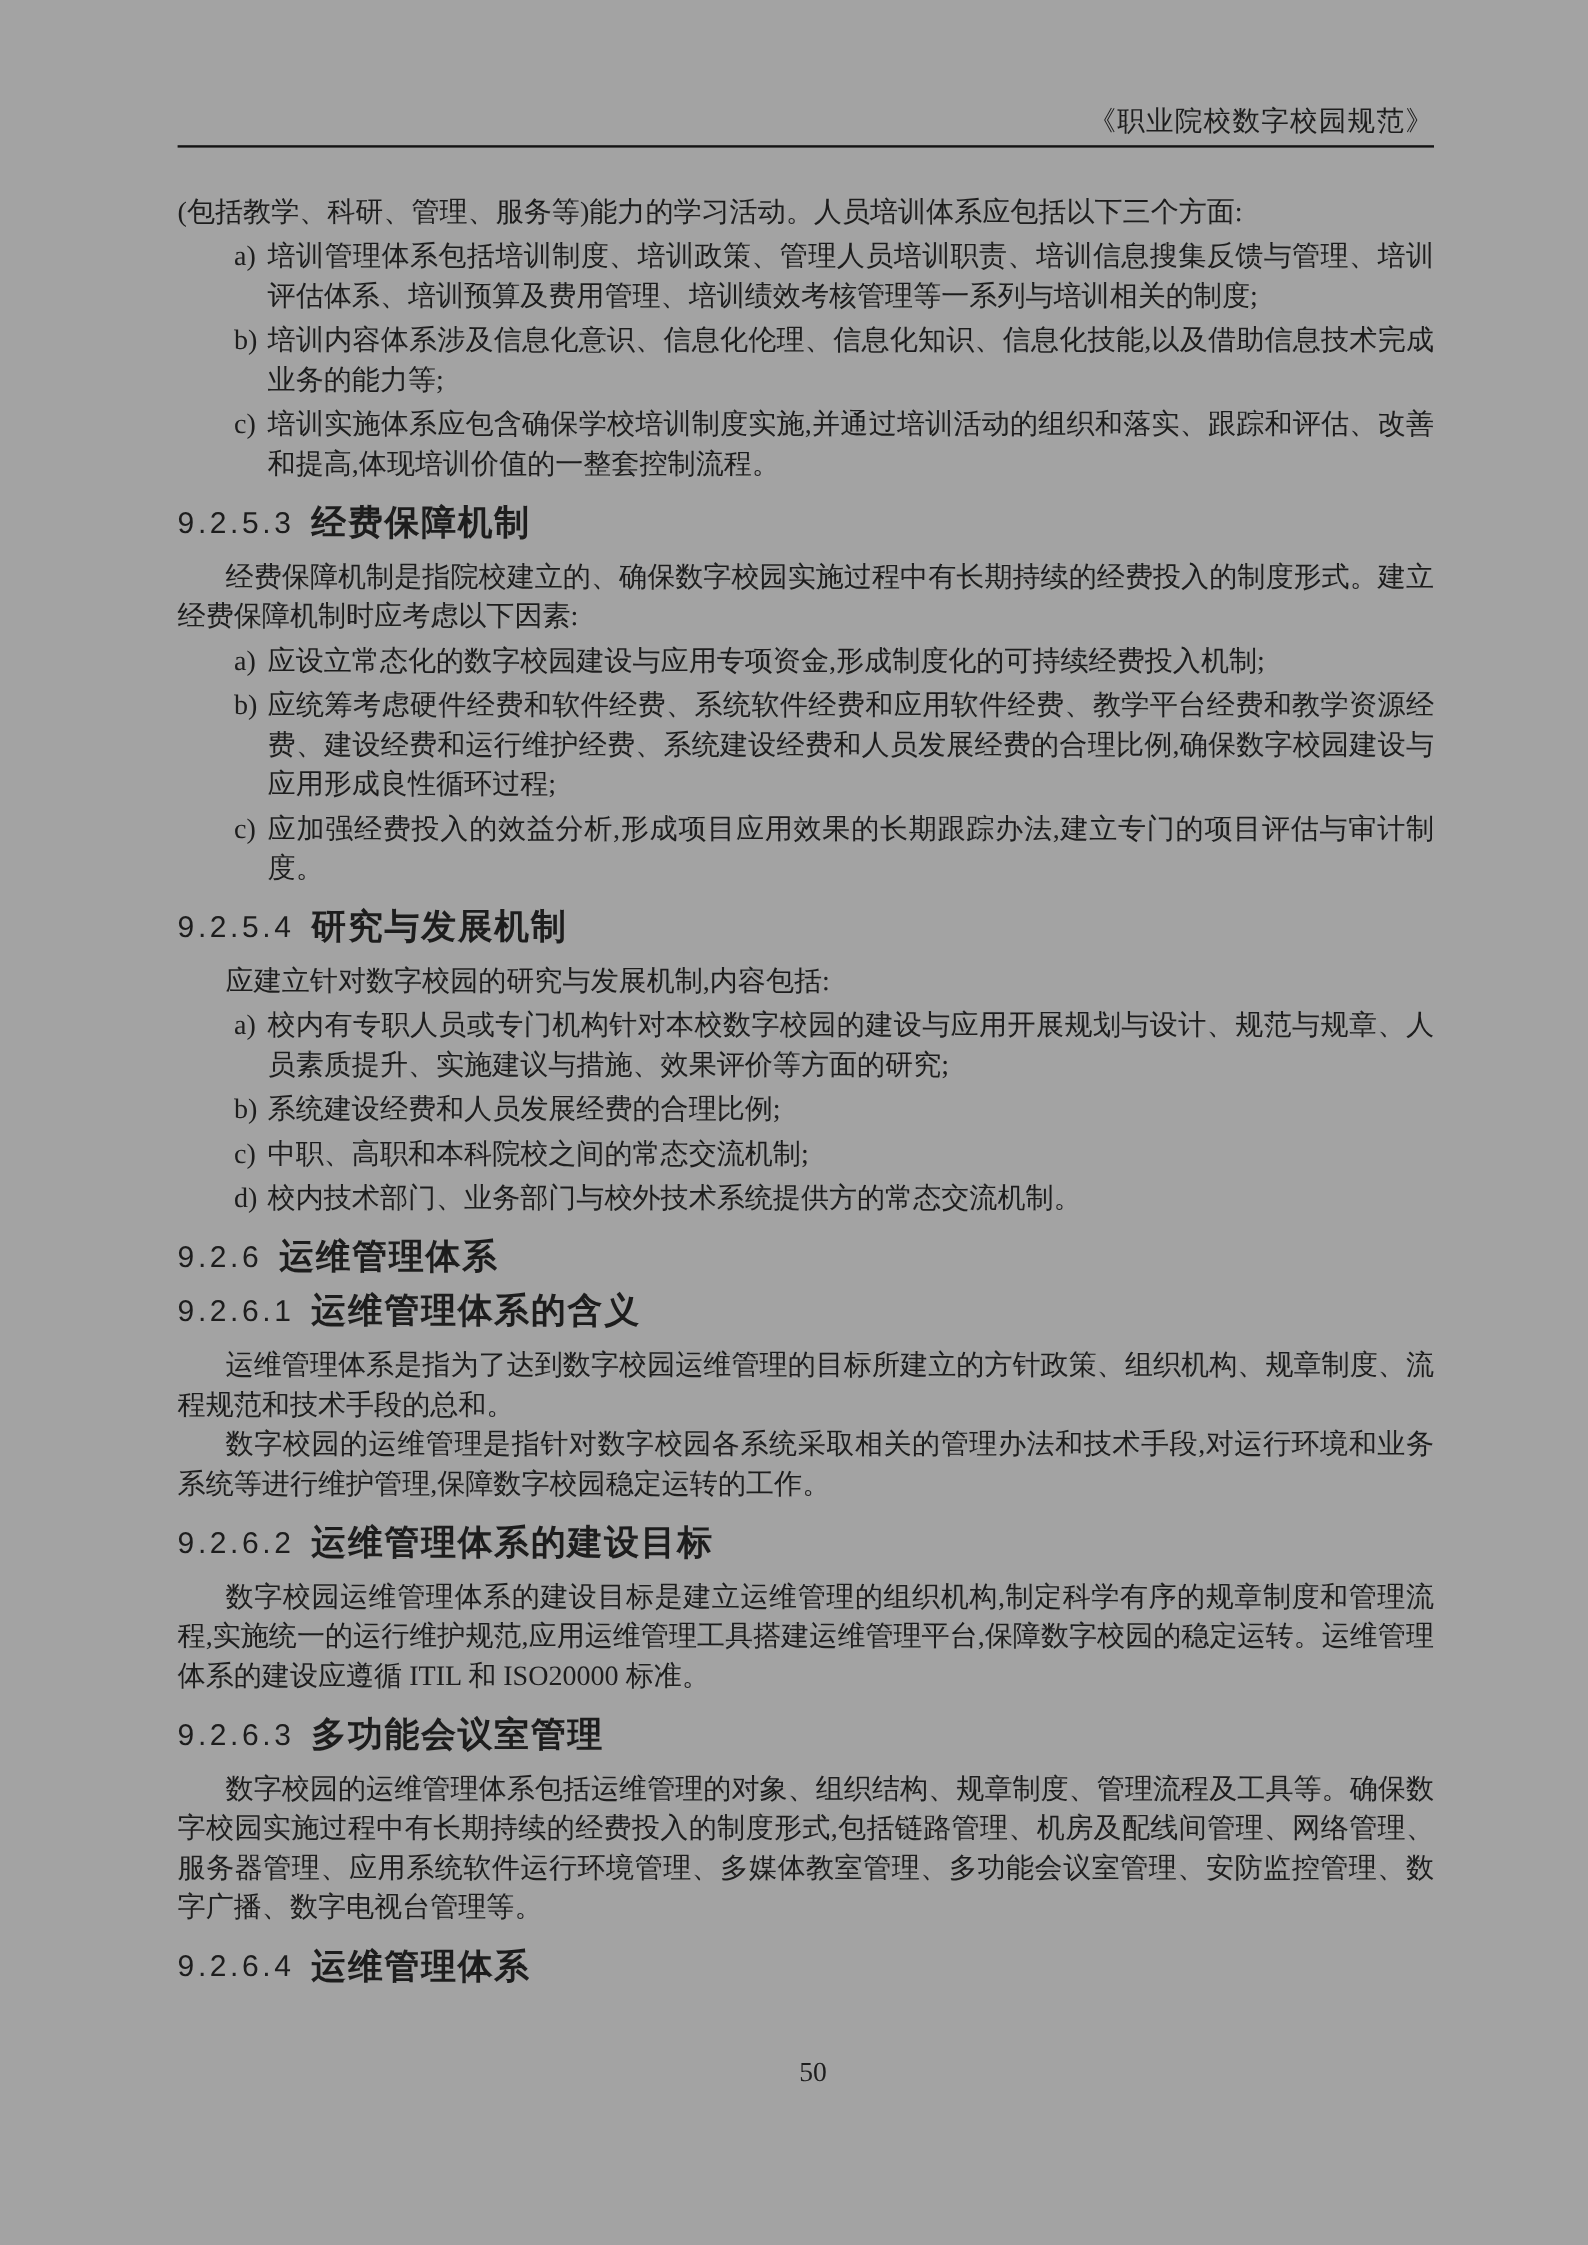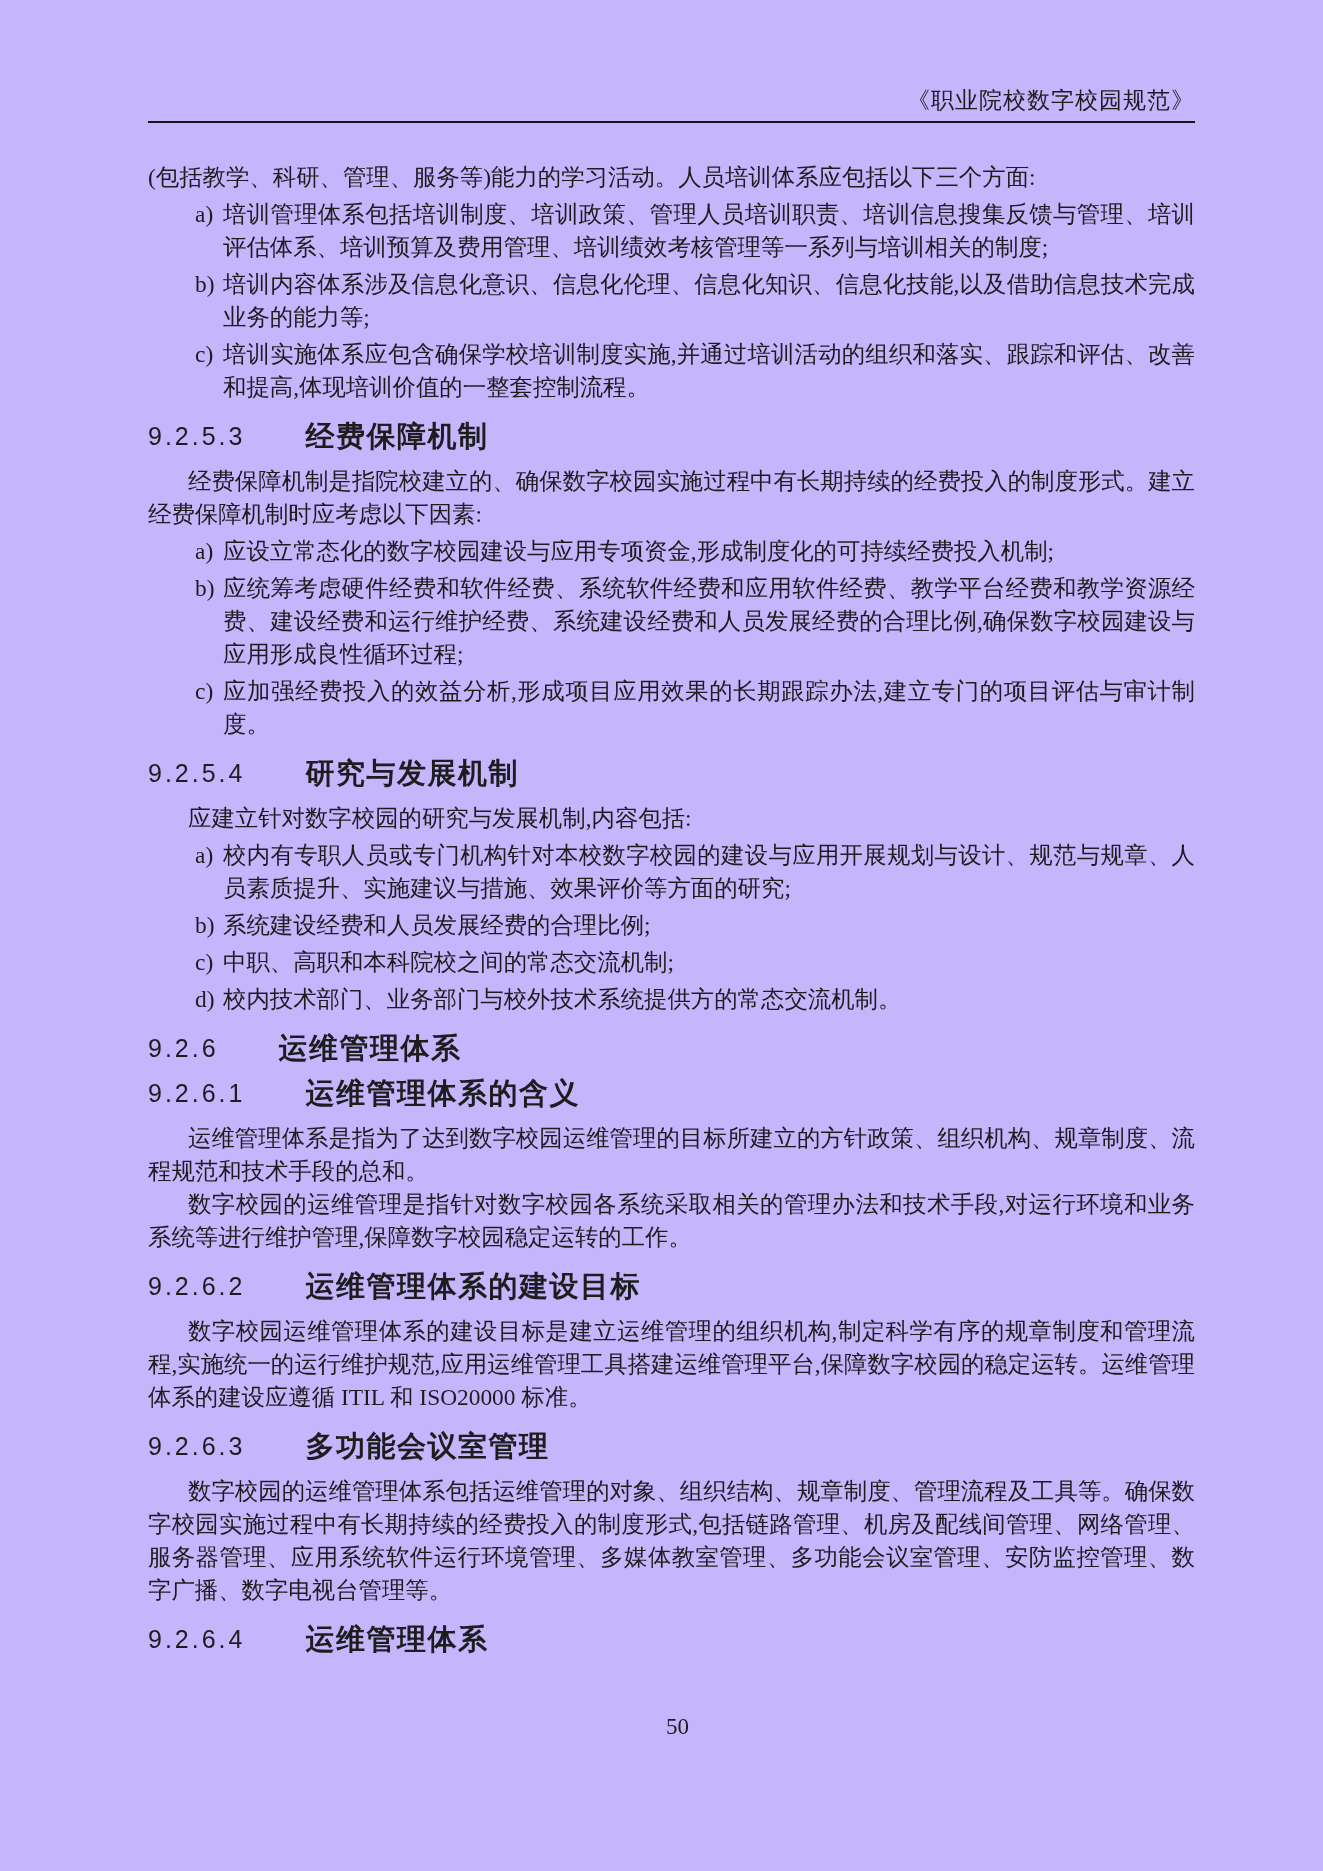--- a/index.html
+++ b/index.html
@@ -1,20 +1,20 @@
 <!DOCTYPE html>
 <html lang="zh"><head>
 <meta charset="utf-8">
 <style>
   html, body { margin: 0; padding: 0; background: #ffffff; }
   .page {
     position: relative;
     width: 1323px;
     height: 1871px;
-    background: #c4b5fd;
+    background: #a3a3a3;
     color: #1d1d1d;
     overflow: hidden;
   }
   .header {
     margin: 0 128px 0 148px;
     padding-top: 88px;
     padding-bottom: 7px;
     border-bottom: 2px solid #141414;
     text-align: right;
     font-family: "Liberation Serif", "DejaVu Serif", serif;
@@ -36,21 +36,20 @@
     flex: 0 0 28px;
     margin-left: 47px;
     white-space: nowrap;
   }
   .li-text { flex: 1; text-align: justify; }
   .hd {
     display: flex;
     align-items: center;
     margin: 16px 0 12px 0;
     line-height: 33px;
-    gap: 46px;
   }
   .hd.tight { margin-top: 4px; }
   .hd-num {
     font-family: "Liberation Sans", "DejaVu Sans", sans-serif;
     font-weight: 400;
     font-size: 25px;
     letter-spacing: 3px;
     margin-right: 14px;
     white-space: nowrap;
   }

